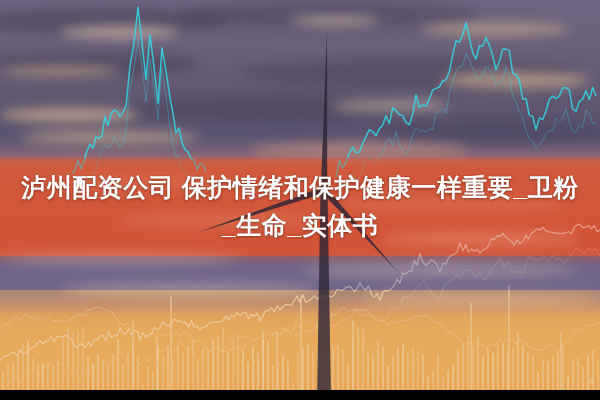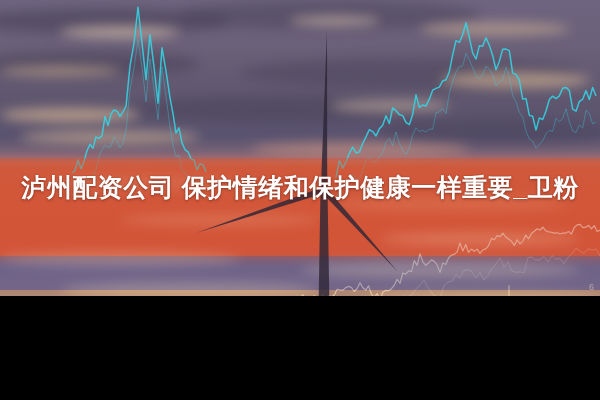--- a/index.html
+++ b/index.html
@@ -1,17 +1,17 @@
 <!DOCTYPE html>
 <html><head>
 <meta charset="utf-8">
 <style>
   html,body{margin:0;padding:0;background:#000;}
   #stage{
-    position:relative;width:600px;height:296px;overflow:hidden;
+    position:relative;width:600px;height:390px;overflow:hidden;
     font-family:"Liberation Sans","DejaVu Sans",sans-serif;
   }
 
   
   .layer{position:absolute;left:0;top:0;width:600px;height:400px;}
 
   #sky{
     background:
       linear-gradient(180deg,
         #6e6480 0%,
@@ -267,16 +267,17 @@
   <svg id="turbine" viewBox="0 0 600 400">
       <path d="M 320.5 190 L 327.5 190 L 331 400 L 317 400 Z" fill="#2d2636" fill-opacity=".80"></path>
       <path d="M 327.199437648272 190.0599894559051 L 327 30 L 320.800562351728 189.9400105440949 Z" fill="#2d2636" fill-opacity=".82"></path>
       <path d="M 322.9809643728556 186.96659162152366 L 196 233 L 325.0190356271444 193.03340837847634 Z" fill="#2d2636" fill-opacity=".82"></path>
       <path d="M 321.6243420238443 192.14388646628683 L 398 272 L 326.3756579761557 187.85611353371317 Z" fill="#2d2636" fill-opacity=".82"></path>
       <circle cx="324" cy="190" r="4.5" fill="#2d2636" fill-opacity=".85"></circle>
     </svg>
 
   <div id="headline">
     <span class="l1">泸州配资公司 保护情绪和保护健康一样重要_卫粉</span>
+    <span class="l2">_生命_实体书</span>
   </div>
 
   <div id="watermark">6</div>
 </div>
 
 </body></html>

